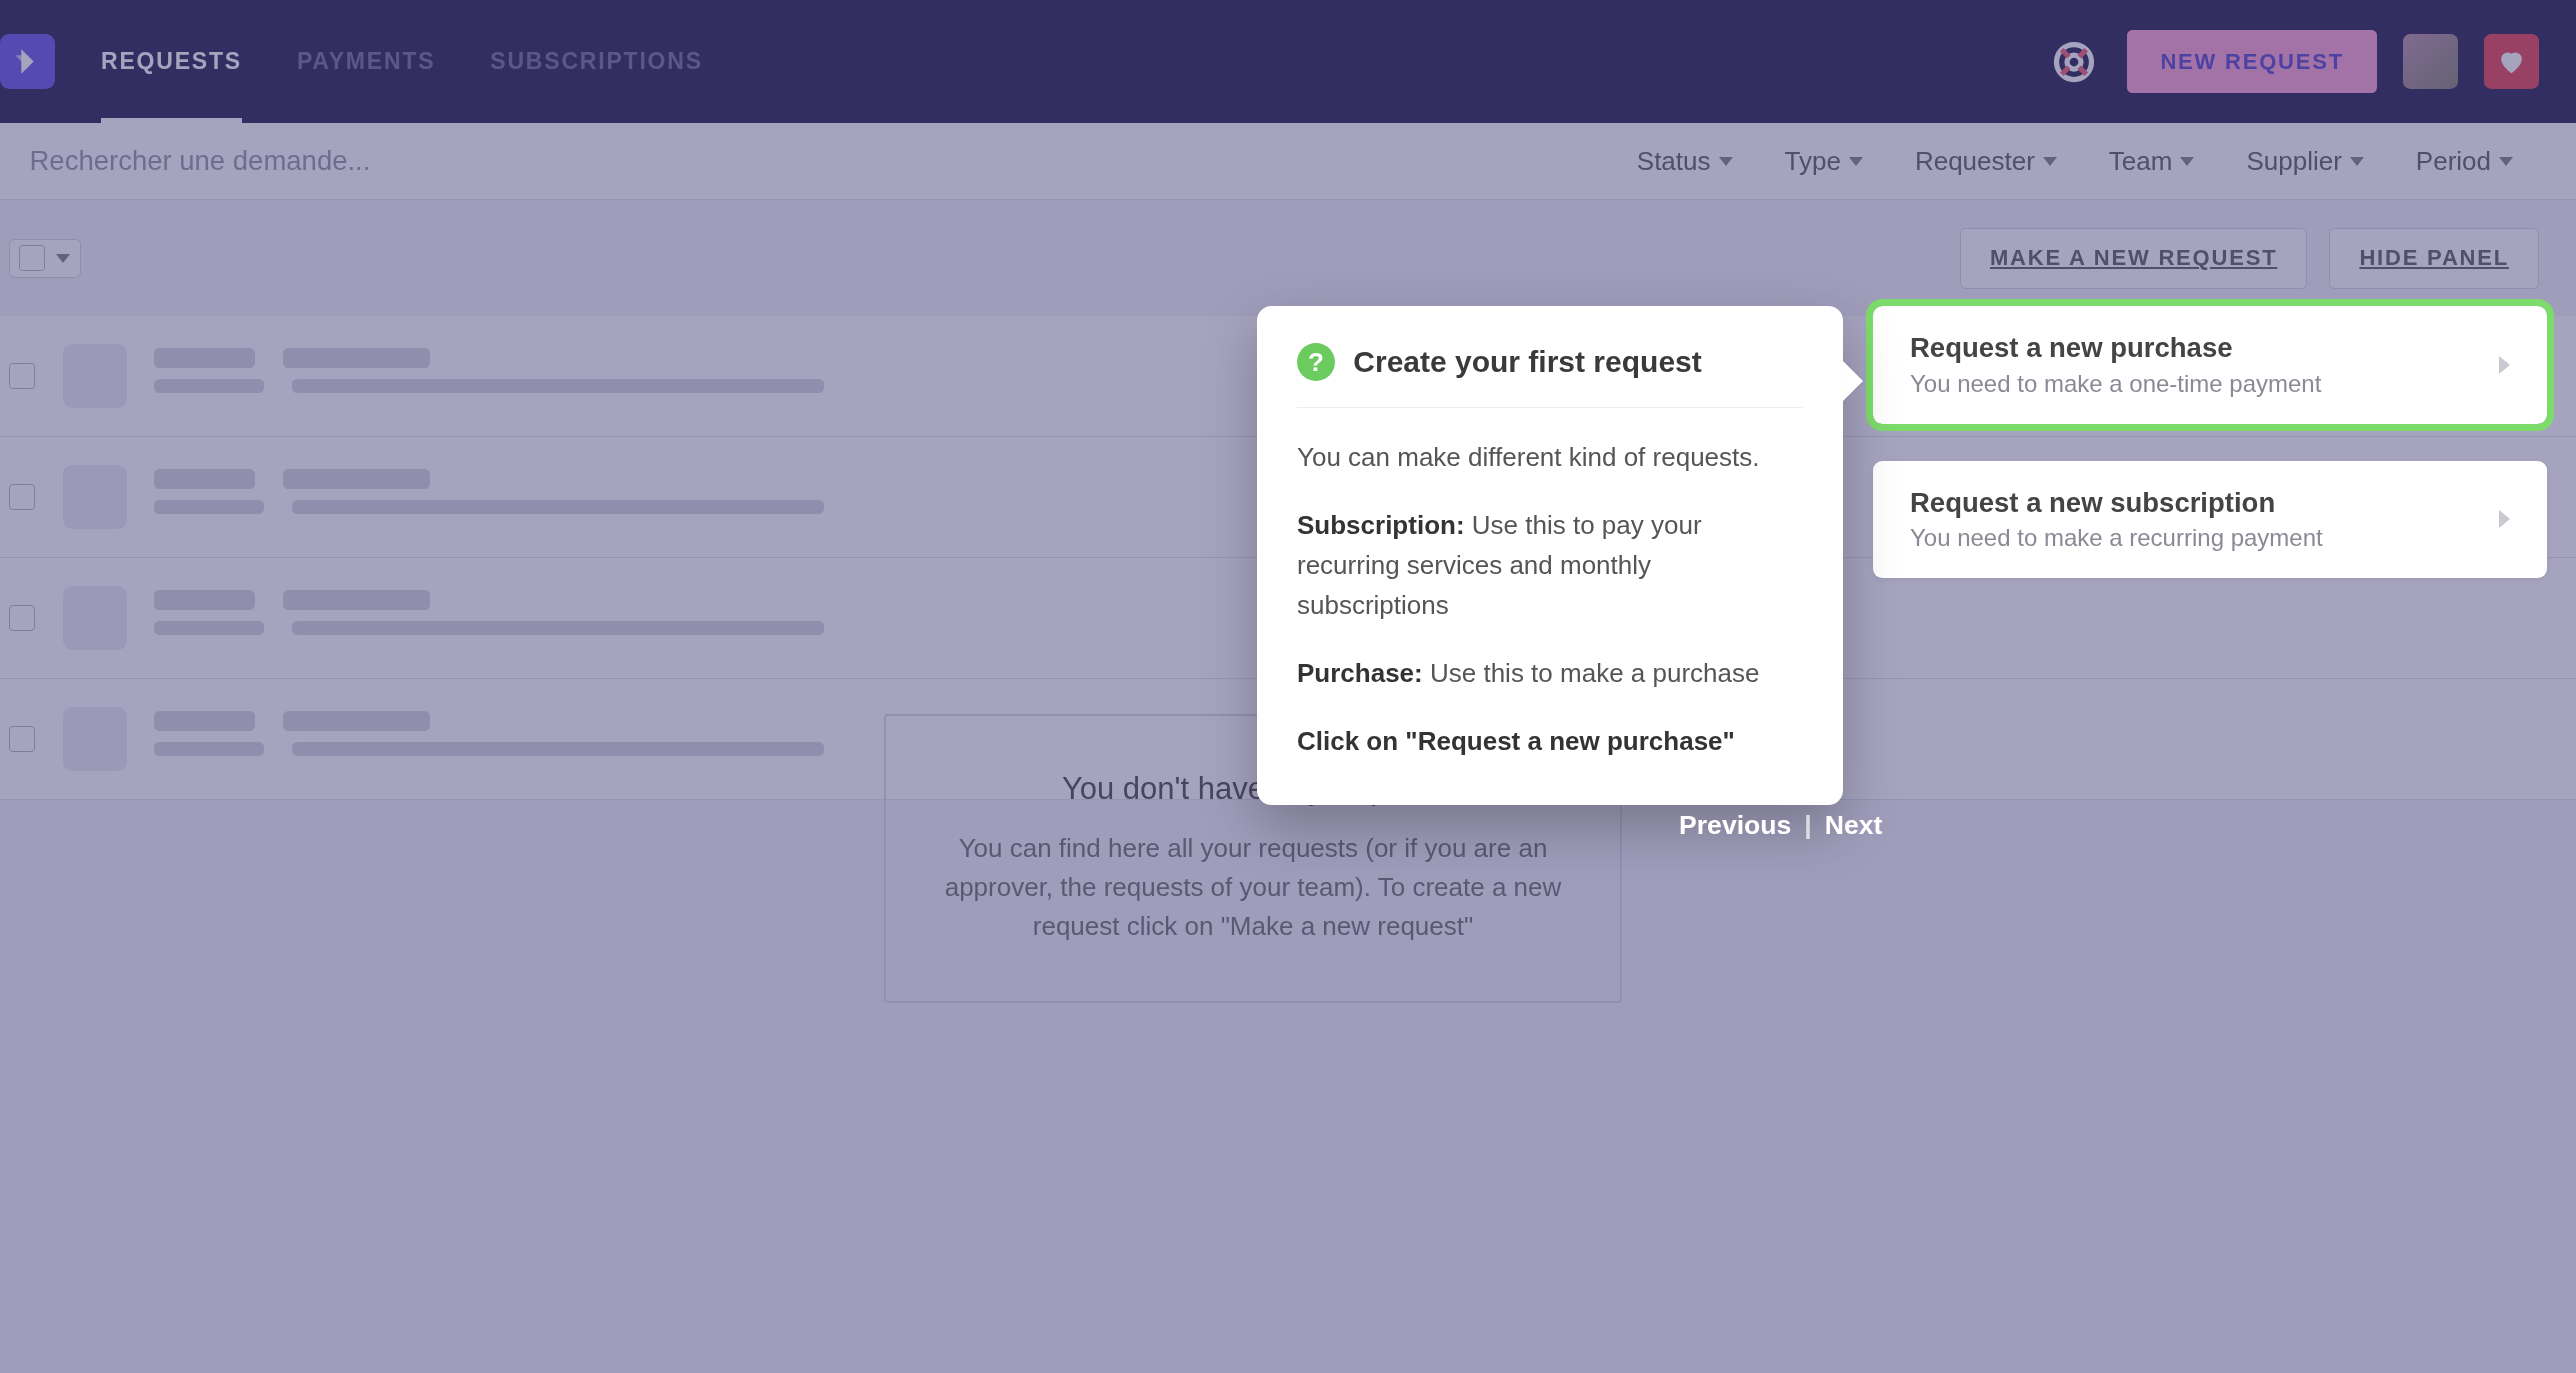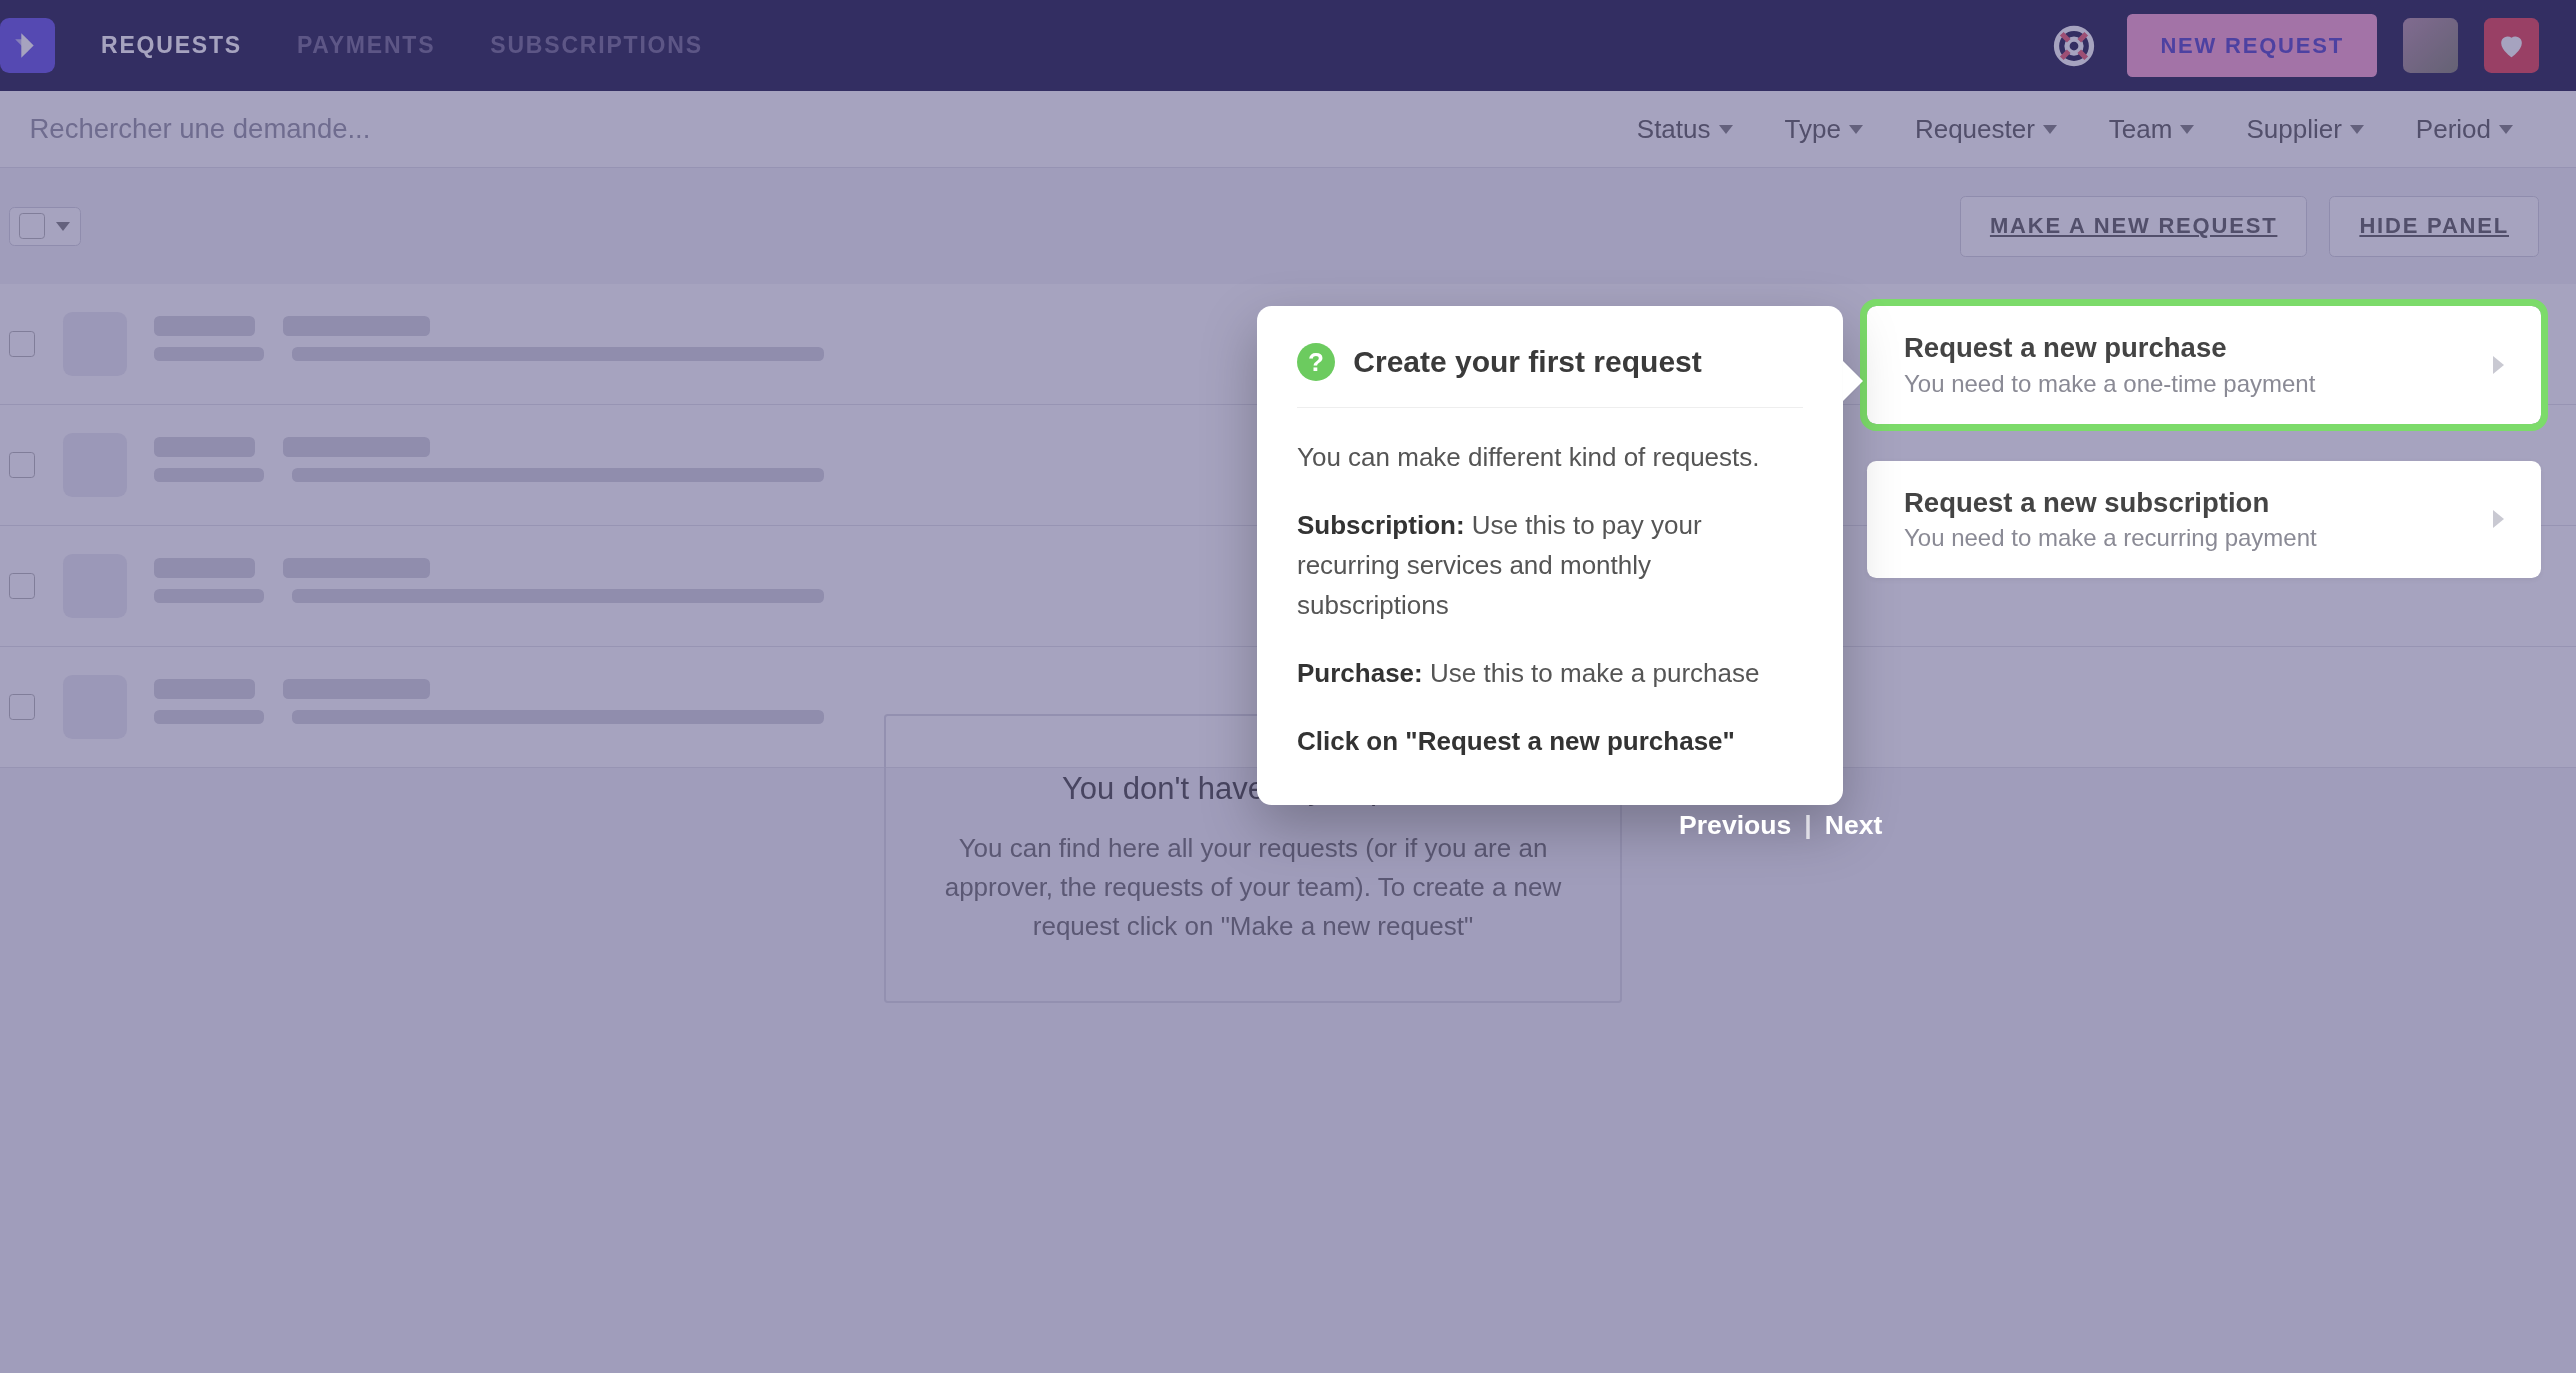--- a/index.html
+++ b/index.html
@@ -10,21 +10,21 @@
     font-family: "Helvetica Neue", Arial, sans-serif;
     background: #f4f4f7;
     overflow: hidden;
     font-size: 24px;
     color: #444;
   }
 
   
   .topnav {
     background: #2F2A57;
-    height: 91px;
+    height: 123px;
     display: flex;
     align-items: center;
     padding: 0 37px 0 0;
   }
   .logo {
     width: 55px; height: 55px;
     background: #6C5CE7;
     border-radius: 9.2px;
     margin-left: 0;
     margin-right: 46px;
@@ -157,21 +157,21 @@
     padding: 55px 46px;
     text-align: center;
     color: #555;
   }
   .empty-title { font-size: 31px; font-weight: 500; margin-bottom: 22px; }
   .empty-sub { font-size: 26px; color: #777; line-height: 1.5; }
 
   
   .right-panel {
     position: absolute;
-    right: 35px;
+    right: 29px;
     top: 306px;
     width: 674px;
   }
   .panel-card {
     background: #fff;
     border-radius: 9.2px;
     padding: 26px 37px;
     display: flex;
     align-items: center;
     gap: 22px;

